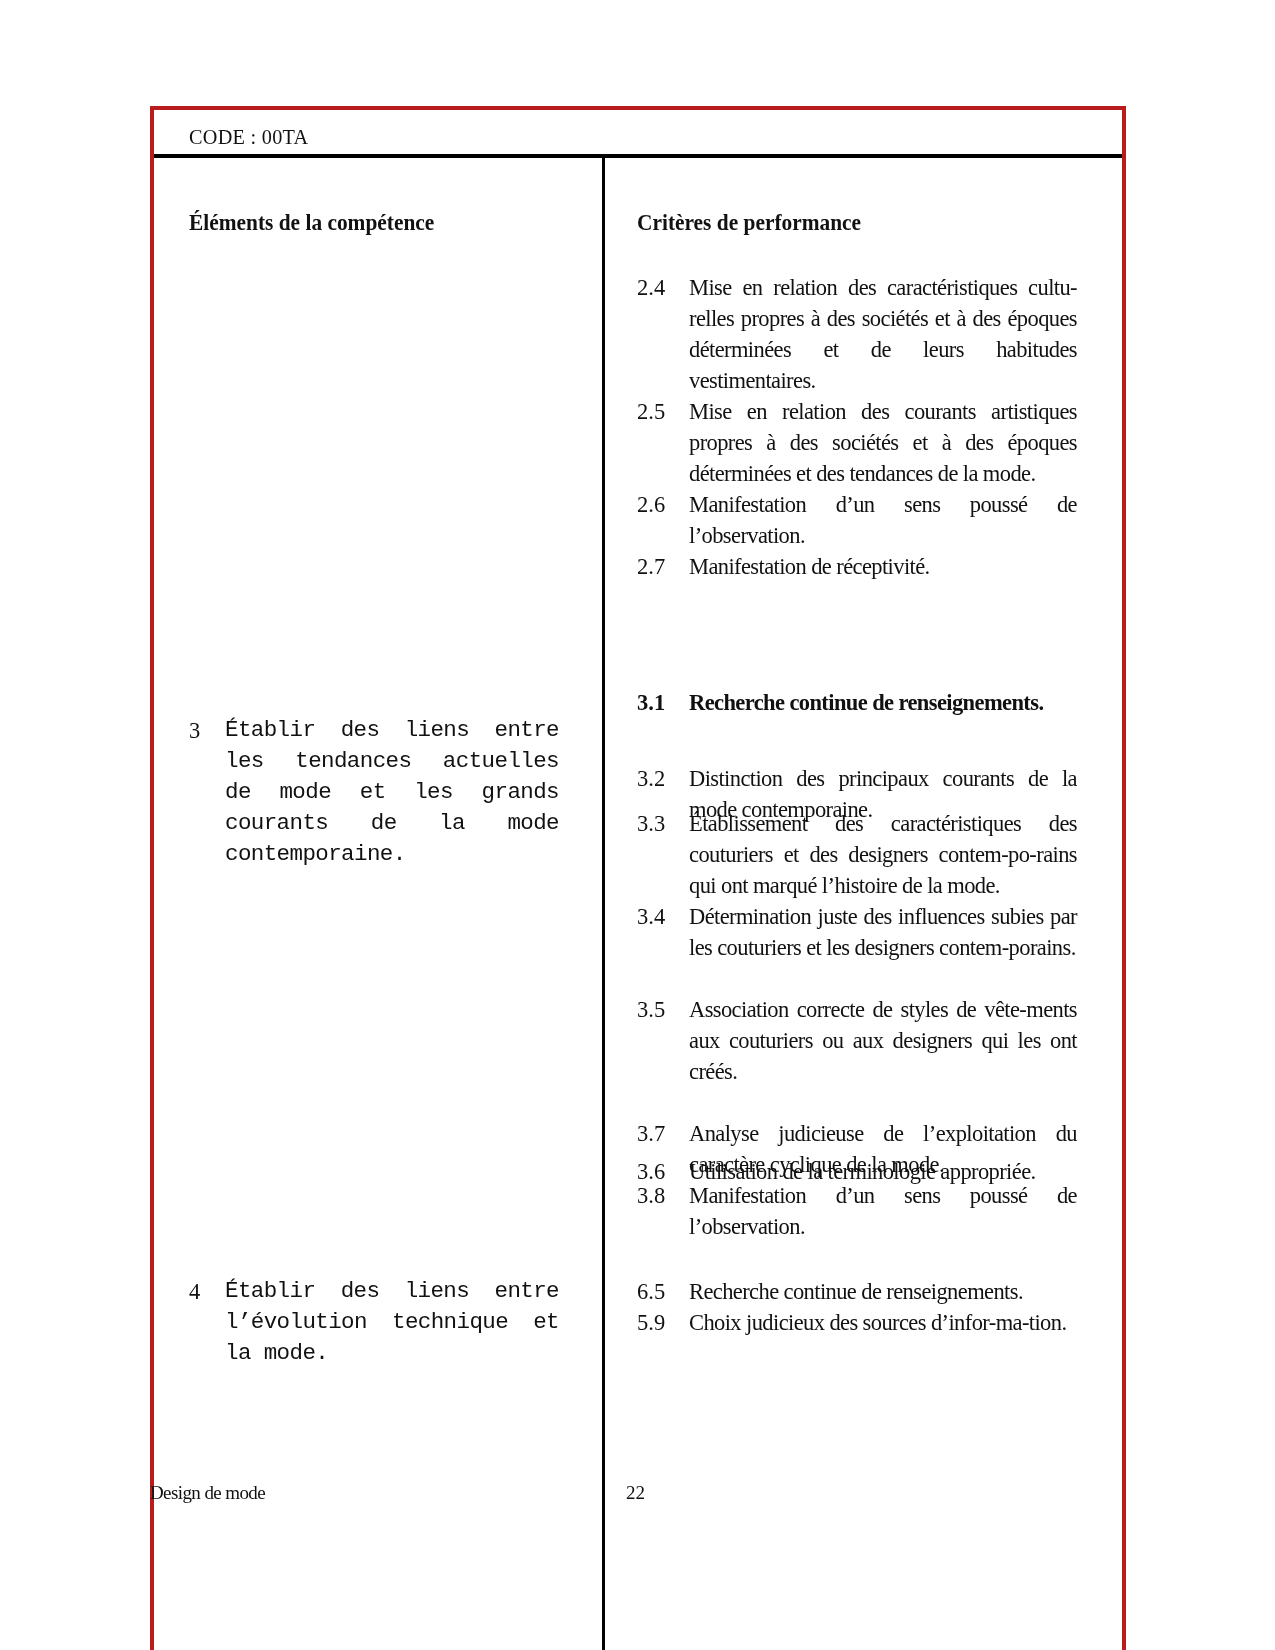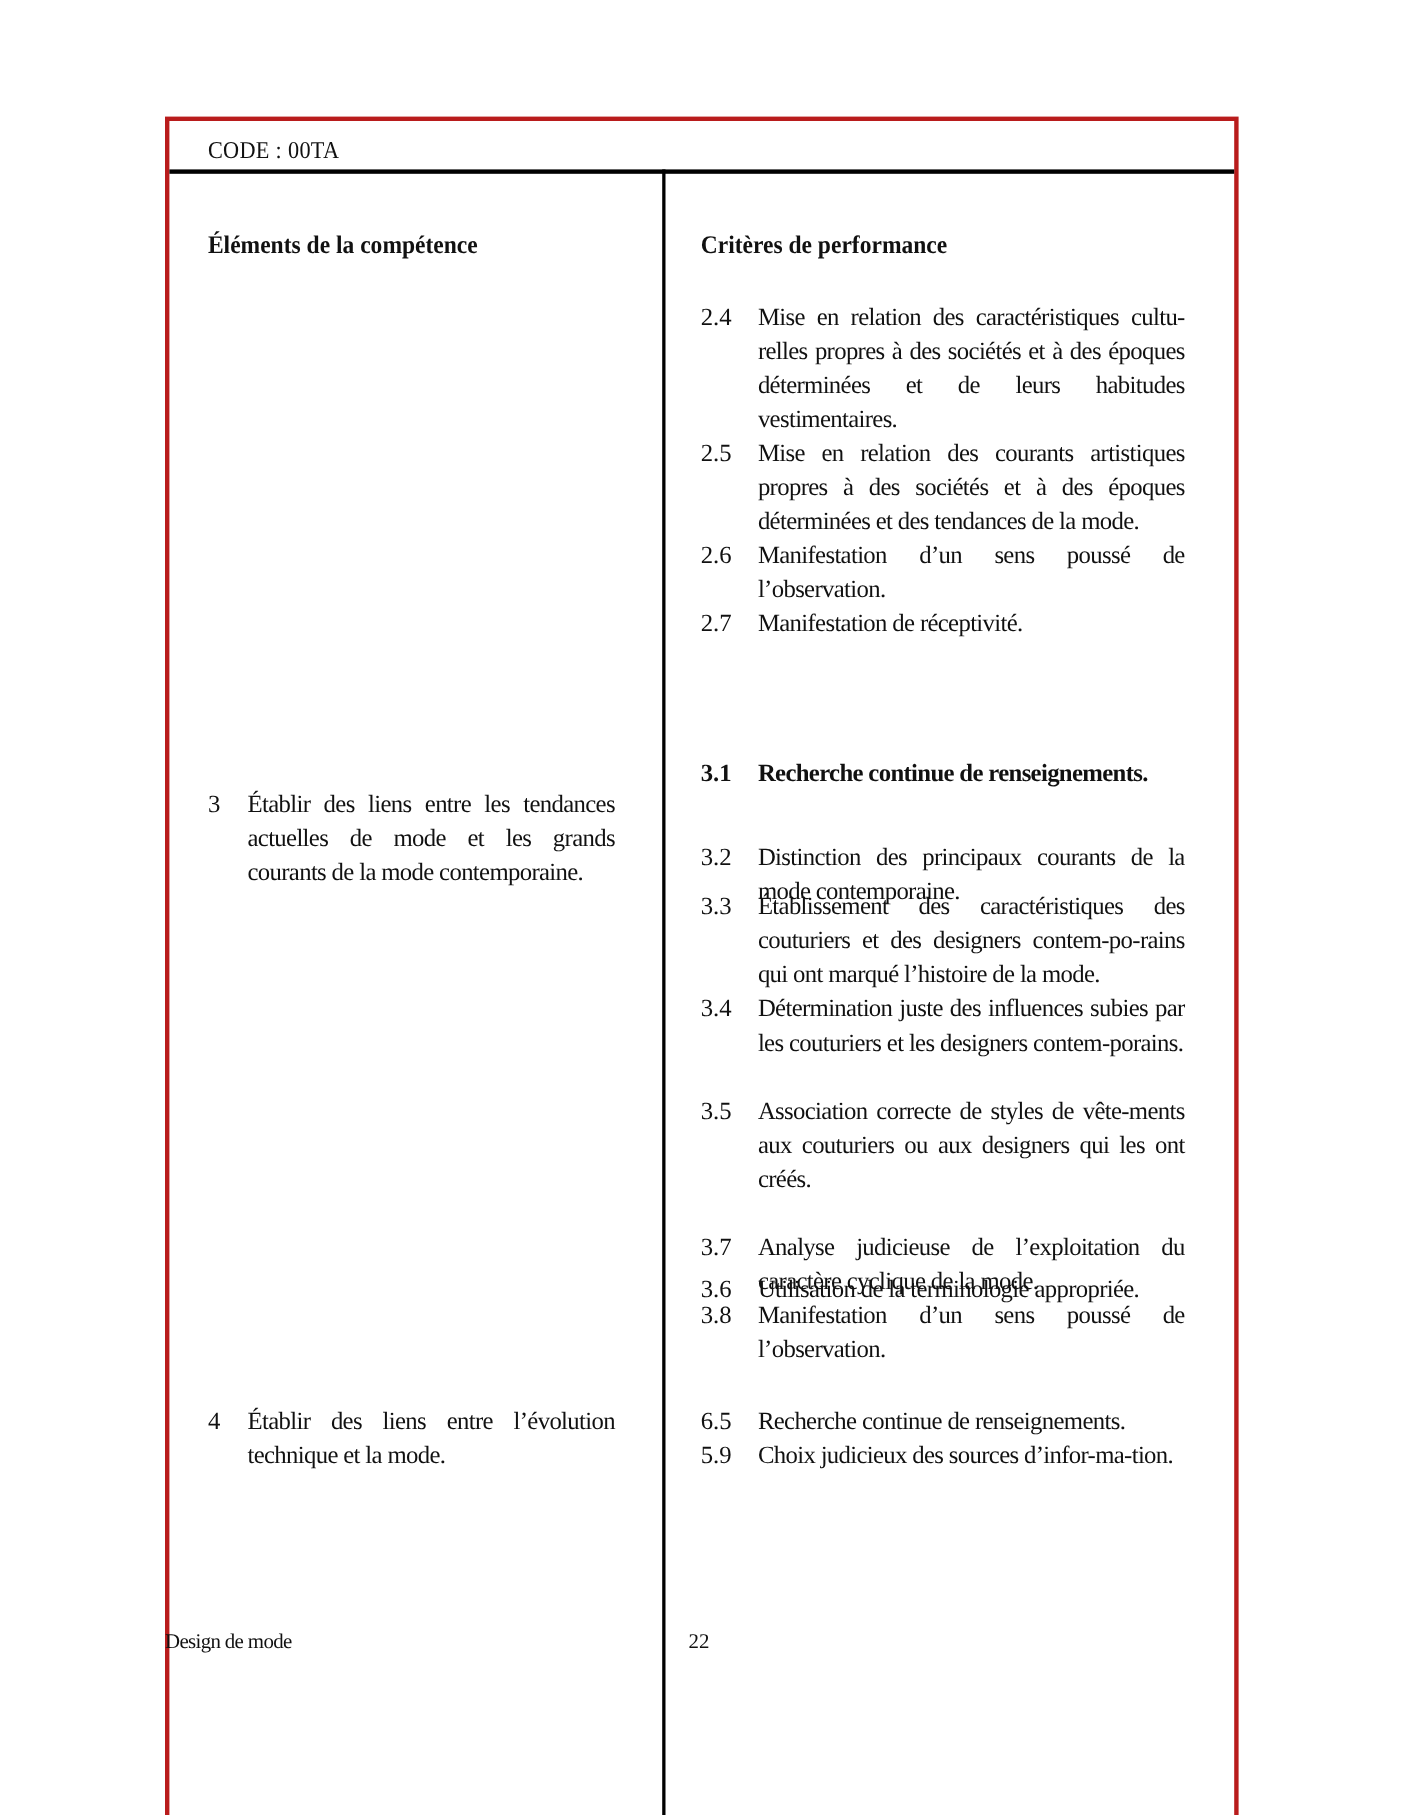--- a/index.html
+++ b/index.html
@@ -86,21 +86,21 @@
       white-space: nowrap;
     }
     .item-text {
       text-align: justify;
       text-align-last: left;
       letter-spacing: -0.6px;
       word-spacing: 0px;
       hyphens: manual;
     }
     .col-left .item { left: 35px; width: 370px; }
-    .col-left .item .item-text { margin-left: 36px; }
+    .col-left .item .item-text { margin-left: 36px; font-family: Liberation Mono, monospace; }
     .col-right .item { left: 32px; width: 440px; }
     .col-right .item .item-text { margin-left: 52px; }
 
     .footer-title {
       position: absolute;
       left: 150px;
       top: 1482px;
       font-size: 19px;
       letter-spacing: -0.6px;
       white-space: nowrap;

